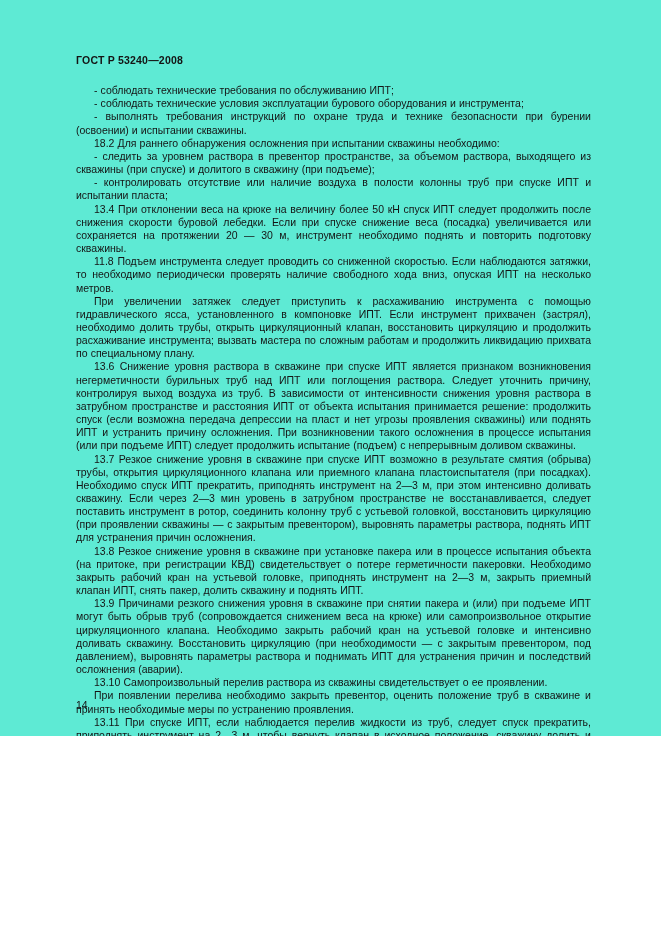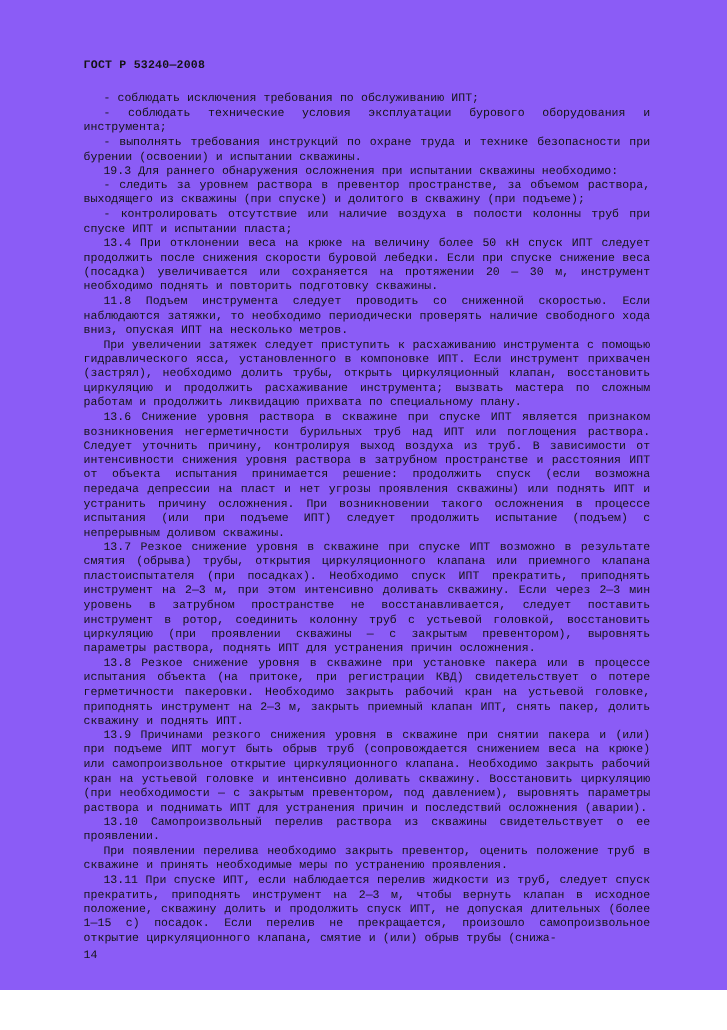--- a/index.html
+++ b/index.html
@@ -3,25 +3,25 @@
 <meta charset="utf-8">
 <style>
   html, body {
     margin: 0;
     padding: 0;
     background: #ffffff;
   }
   .page {
     position: relative;
     width: 661px;
-    height: 900px;
+    height: 736px;
     box-sizing: border-box;
-    background: #8b5cf6;
+    background: #5eead4;
     color: #141414;
-    font-family: Liberation Mono, monospace;
+    font-family: Liberation Sans, sans-serif;
     font-size: 10.5px;
     line-height: 13.15px;
     padding: 54px 70px 0 76px;
     overflow: hidden;
   }
   .doc-header {
     font-weight: bold;
     font-size: 10.5px;
     letter-spacing: 0.2px;
     margin: 0 0 17px 0;
@@ -42,24 +42,24 @@
     margin-top: 48px;
   }
 </style>
 </head>
 <body>
 
 <div class="page">
   <div class="doc-header">ГОСТ Р 53240—2008</div>
 
   <div class="content">
-      <p class="list-item">-  соблюдать исключения требования по обслуживанию ИПТ;</p>
+      <p class="list-item">-  соблюдать технические требования по обслуживанию ИПТ;</p>
       <p class="list-item">-  соблюдать технические условия эксплуатации бурового оборудования и инструмента;</p>
       <p class="list-item">-  выполнять требования инструкций по охране труда и технике безопасности при бурении (освоении) и испытании скважины.</p>
-      <p class="paragraph">19.3  Для раннего обнаружения осложнения при испытании скважины необходимо:</p>
+      <p class="paragraph">18.2  Для раннего обнаружения осложнения при испытании скважины необходимо:</p>
       <p class="list-item">-  следить за уровнем раствора в превентор пространстве, за объемом раствора, выходящего из скважины (при спуске) и долитого в скважину (при подъеме);</p>
       <p class="list-item">-  контролировать отсутствие или наличие воздуха в полости колонны труб при спуске ИПТ и испытании пласта;</p>
       <p class="paragraph">13.4  При отклонении веса на крюке на величину более 50 кН спуск ИПТ следует продолжить после снижения скорости буровой лебедки. Если при спуске снижение веса (посадка) увеличивается или сохраняется на протяжении 20 — 30 м, инструмент необходимо поднять и повторить подготовку скважины.</p>
       <p class="paragraph">11.8  Подъем инструмента следует проводить со сниженной скоростью. Если наблюдаются затяжки, то необходимо периодически проверять наличие свободного хода вниз, опуская ИПТ на несколько метров.</p>
       <p class="paragraph">При увеличении затяжек следует приступить к расхаживанию инструмента с помощью гидравлического ясса, установленного в компоновке ИПТ. Если инструмент прихвачен (застрял), необходимо долить трубы, открыть циркуляционный клапан, восстановить циркуляцию и продолжить расхаживание инструмента; вызвать мастера по сложным работам и продолжить ликвидацию прихвата по специальному плану.</p>
       <p class="paragraph">13.6  Снижение уровня раствора в скважине при спуске ИПТ является признаком возникновения негерметичности бурильных труб над ИПТ или поглощения раствора. Следует уточнить причину, контролируя выход воздуха из труб. В зависимости от интенсивности снижения уровня раствора в затрубном пространстве и расстояния ИПТ от объекта испытания принимается решение: продолжить спуск (если возможна передача депрессии на пласт и нет угрозы проявления скважины) или поднять ИПТ и устранить причину осложнения. При возникновении такого осложнения в процессе испытания (или при подъеме ИПТ) следует продолжить испытание (подъем) с непрерывным доливом скважины.</p>
       <p class="paragraph">13.7  Резкое снижение уровня в скважине при спуске ИПТ возможно в результате смятия (обрыва) трубы, открытия циркуляционного клапана или приемного клапана пластоиспытателя (при посадках). Необходимо спуск ИПТ прекратить, приподнять инструмент на 2—3 м, при этом интенсивно доливать скважину. Если через 2—3 мин уровень в затрубном пространстве не восстанавливается, следует поставить инструмент в ротор, соединить колонну труб с устьевой головкой, восстановить циркуляцию (при проявлении скважины — с закрытым превентором), выровнять параметры раствора, поднять ИПТ для устранения причин осложнения.</p>
       <p class="paragraph">13.8  Резкое снижение уровня в скважине при установке пакера или в процессе испытания объекта (на притоке, при регистрации КВД) свидетельствует о потере герметичности пакеровки. Необходимо закрыть рабочий кран на устьевой головке, приподнять инструмент на 2—3 м, закрыть приемный клапан ИПТ, снять пакер, долить скважину и поднять ИПТ.</p>
       <p class="paragraph">13.9  Причинами резкого снижения уровня в скважине при снятии пакера и (или) при подъеме ИПТ могут быть обрыв труб (сопровождается снижением веса на крюке) или самопроизвольное открытие циркуляционного клапана. Необходимо закрыть рабочий кран на устьевой головке и интенсивно доливать скважину. Восстановить циркуляцию (при необходимости — с закрытым превентором, под давлением), выровнять параметры раствора и поднимать ИПТ для устранения причин и последствий осложнения (аварии).</p>
       <p class="paragraph">13.10  Самопроизвольный перелив раствора из скважины свидетельствует о ее проявлении.</p>

